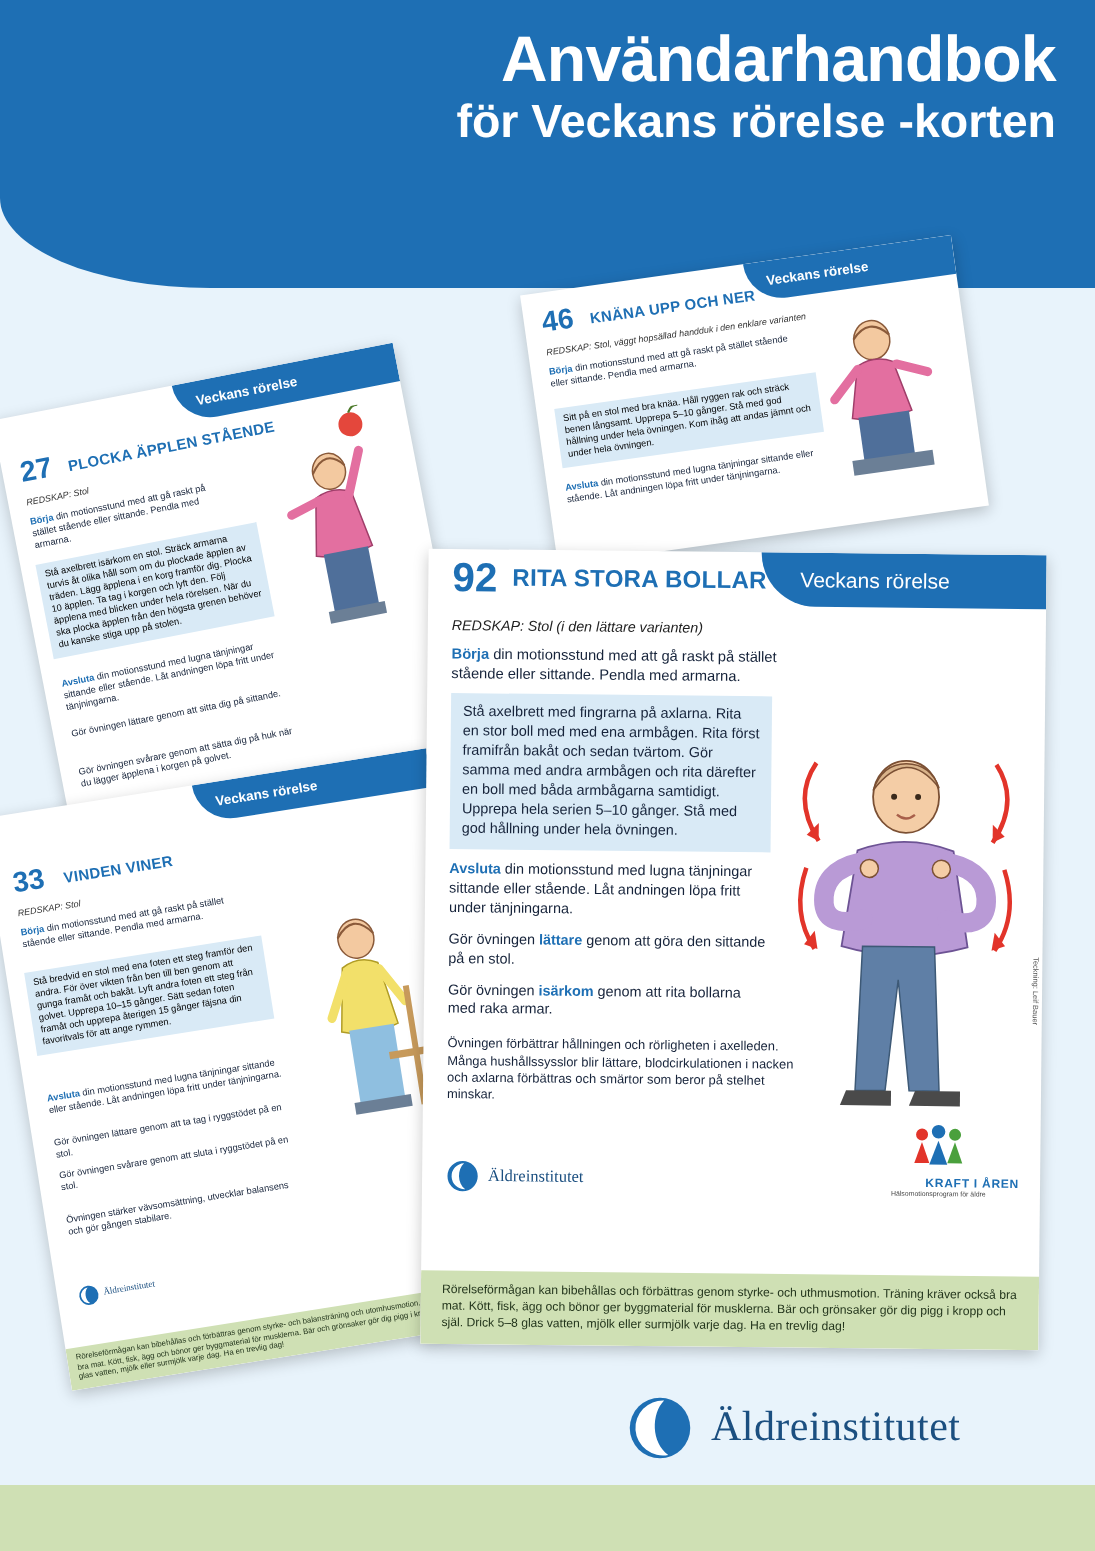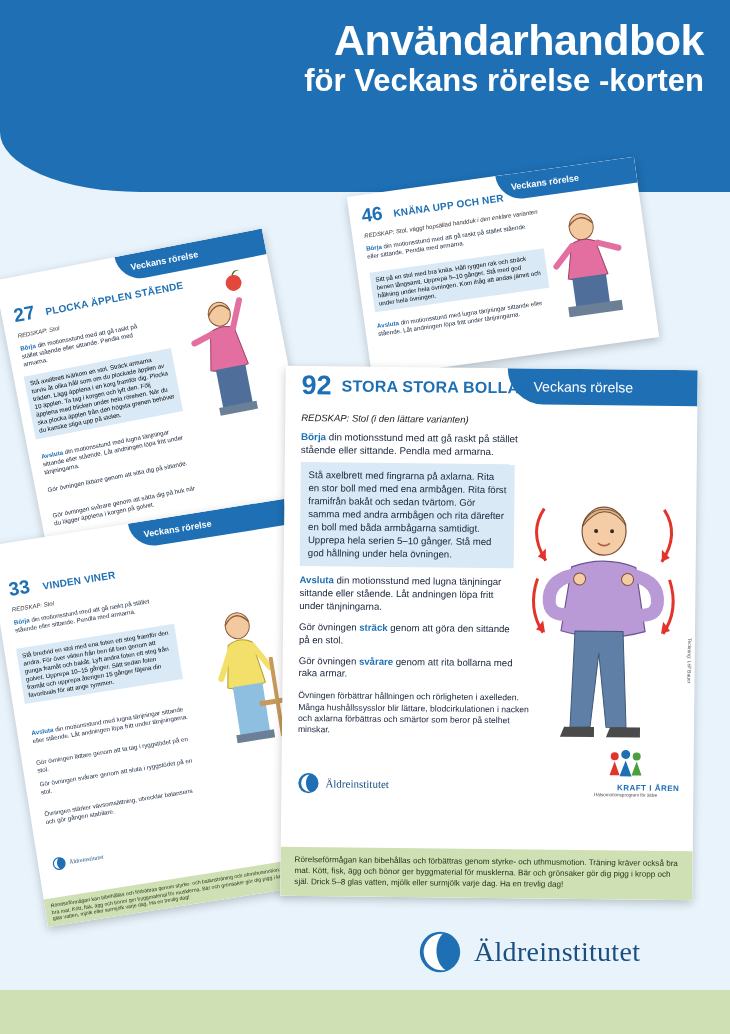--- a/index.html
+++ b/index.html
@@ -391,44 +391,44 @@
       <rect x="78" y="58" width="4" height="80" fill="#c79a5b"></rect>
       <rect x="62" y="100" width="34" height="5" fill="#c79a5b"></rect>
     </svg>
   </div>
 
   <div class="card" id="card51">
     <div class="top">
       <div class="tab51">Veckans rörelse</div>
       <div class="num">92</div>
       <div class="title">
-        <span>STORA </span><span class="big">STORA BOLLAR</span>
+        <span>RITA </span><span class="big">STORA BOLLAR</span>
       </div>
     </div>
 
     <div class="redskap">REDSKAP: Stol (i den lättare varianten)</div>
 
     <div class="intro">
       <span class="b-strong">Börja</span><span> din motionsstund med att gå raskt på stället stående eller sittande. Pendla med armarna.</span>
     </div>
 
     <div class="cols">
       <div class="leftcol">
         <div class="tipbox">Stå axelbrett med fingrarna på axlarna. Rita en stor boll med med ena armbågen. Rita först framifrån bakåt och sedan tvärtom. Gör samma med andra armbågen och rita därefter en boll med båda armbågarna samtidigt. Upprepa hela serien 5–10 gånger. Stå med god hållning under hela övningen.</div>
 
         <div class="para">
           <span class="b-strong">Avsluta</span><span> din motionsstund med lugna tänjningar sittande eller stående. Låt andningen löpa fritt under tänjningarna.</span>
         </div>
 
         <div class="para">
-          <span>Gör övningen </span><span class="b-strong">sträck</span><span> genom att göra den sittande på en stol.</span>
+          <span>Gör övningen </span><span class="b-strong">lättare</span><span> genom att göra den sittande på en stol.</span>
         </div>
 
         <div class="para">
-          <span>Gör övningen </span><span class="b-strong">svårare</span><span> genom att rita bollarna med raka armar.</span>
+          <span>Gör övningen </span><span class="b-strong">isärkom</span><span> genom att rita bollarna med raka armar.</span>
         </div>
 
         <div class="small">Övningen förbättrar hållningen och rörligheten i axelleden. Många hushållssysslor blir lättare, blodcirkulationen i nacken och axlarna förbättras och smärtor som beror på stelhet minskar.</div>
       </div>
 
       <div class="rightcol">
 
         <svg style="position:absolute;left:-6px;top:18px;" width="180" height="300" viewBox="0 0 180 300">
 
           <path d="M30 26 q-16 24 2 52" fill="none" stroke="#e2342a" stroke-width="3"></path>

